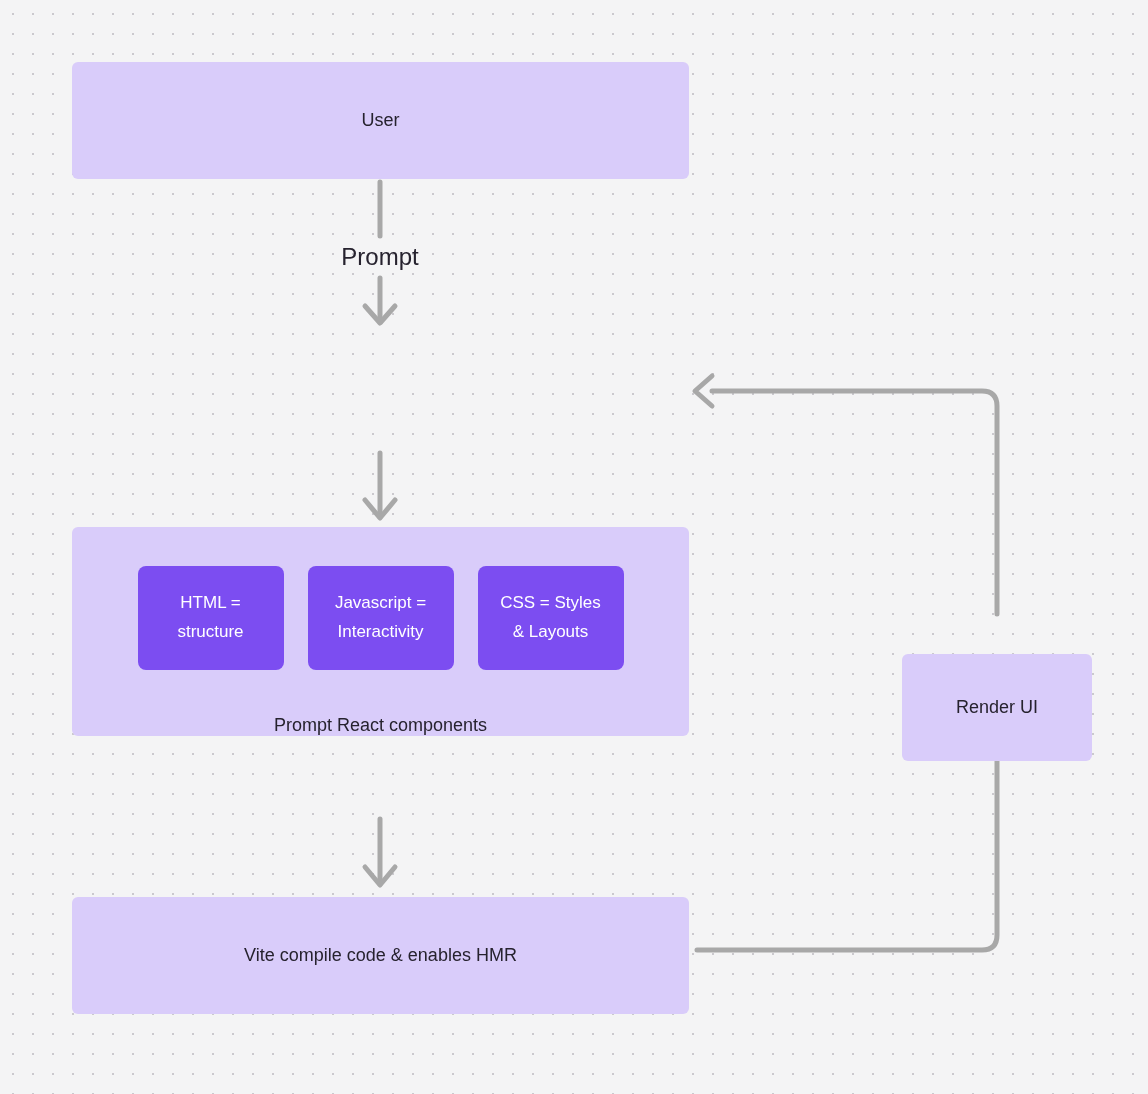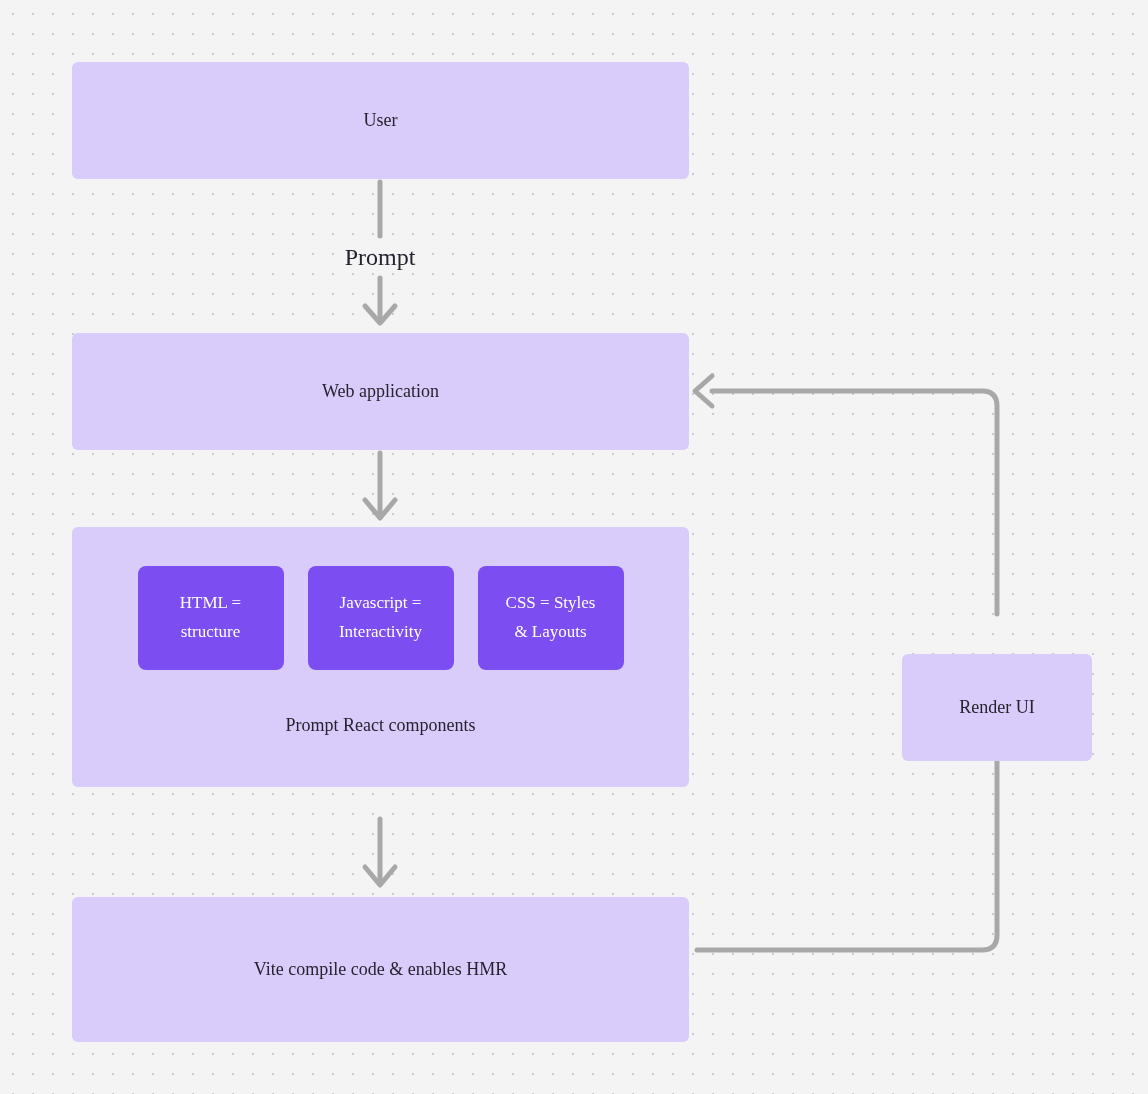--- a/index.html
+++ b/index.html
@@ -10,21 +10,21 @@
   #canvas {
     position: relative;
     width: 1148px;
     height: 1094px;
     overflow: hidden;
     background-color: #F4F4F5;
     background-image:
       radial-gradient(circle at 1px 1px, #CBC9CE 1.1px, transparent 1.2px);
     background-size: 20px 20px;
     background-position: 12px 13px;
-    font-family: Liberation Serif, serif;
+    font-family: Liberation Sans, sans-serif;
   }
   .node {
     position: absolute;
     box-sizing: border-box;
     background: #D9CCFA;
     border-radius: 6px;
     display: flex;
     align-items: center;
     justify-content: center;
     color: #26222E;
@@ -33,23 +33,23 @@
     text-align: center;
   }
   .node-label {
     display: block;
     white-space: pre-line;
   }
 
   
   #node-user      { left: 72px;  top: 62px;  width: 617px; height: 117px; }
   #node-webapp    { left: 72px;  top: 333px; width: 617px; height: 117px; }
-  #node-react     { left: 72px;  top: 527px; width: 617px; height: 260px;
+  #node-react     { left: 72px;  top: 527px; width: 617px; height: 209px;
                     align-items: flex-start; justify-content: center; }
-  #node-vite      { left: 72px;  top: 897px; width: 617px; height: 145px; }
+  #node-vite      { left: 72px;  top: 897px; width: 617px; height: 117px; }
   #node-render    { left: 902px; top: 618px; width: 190px; height: 107px; margin-top: 36px; }
 
   
   .react-inner {
     position: absolute;
     left: 0; top: 0;
     width: 100%; height: 100%;
     display: flex;
     flex-direction: column;
     align-items: center;
@@ -135,23 +135,20 @@
       <path d="M712 376 L695 391 L712 406" stroke="#A8A8A8" stroke-width="5" fill="none" stroke-linecap="round" stroke-linejoin="round"></path>
     </g>
   </svg>
 
   <div class="node" id="node-user">
     <span class="node-label">User</span>
   </div>
 
   <div class="edge-label" id="label-prompt">Prompt</div>
 
-  <div class="node" id="node-webapp">
-    <span class="node-label">Web application</span>
-  </div>
 
   <div class="node" id="node-react">
     <div class="react-inner">
       <div class="chip-row">
         <div class="chip">
           <span>HTML =
 structure</span>
         </div>
         <div class="chip">
           <span>Javascript =

